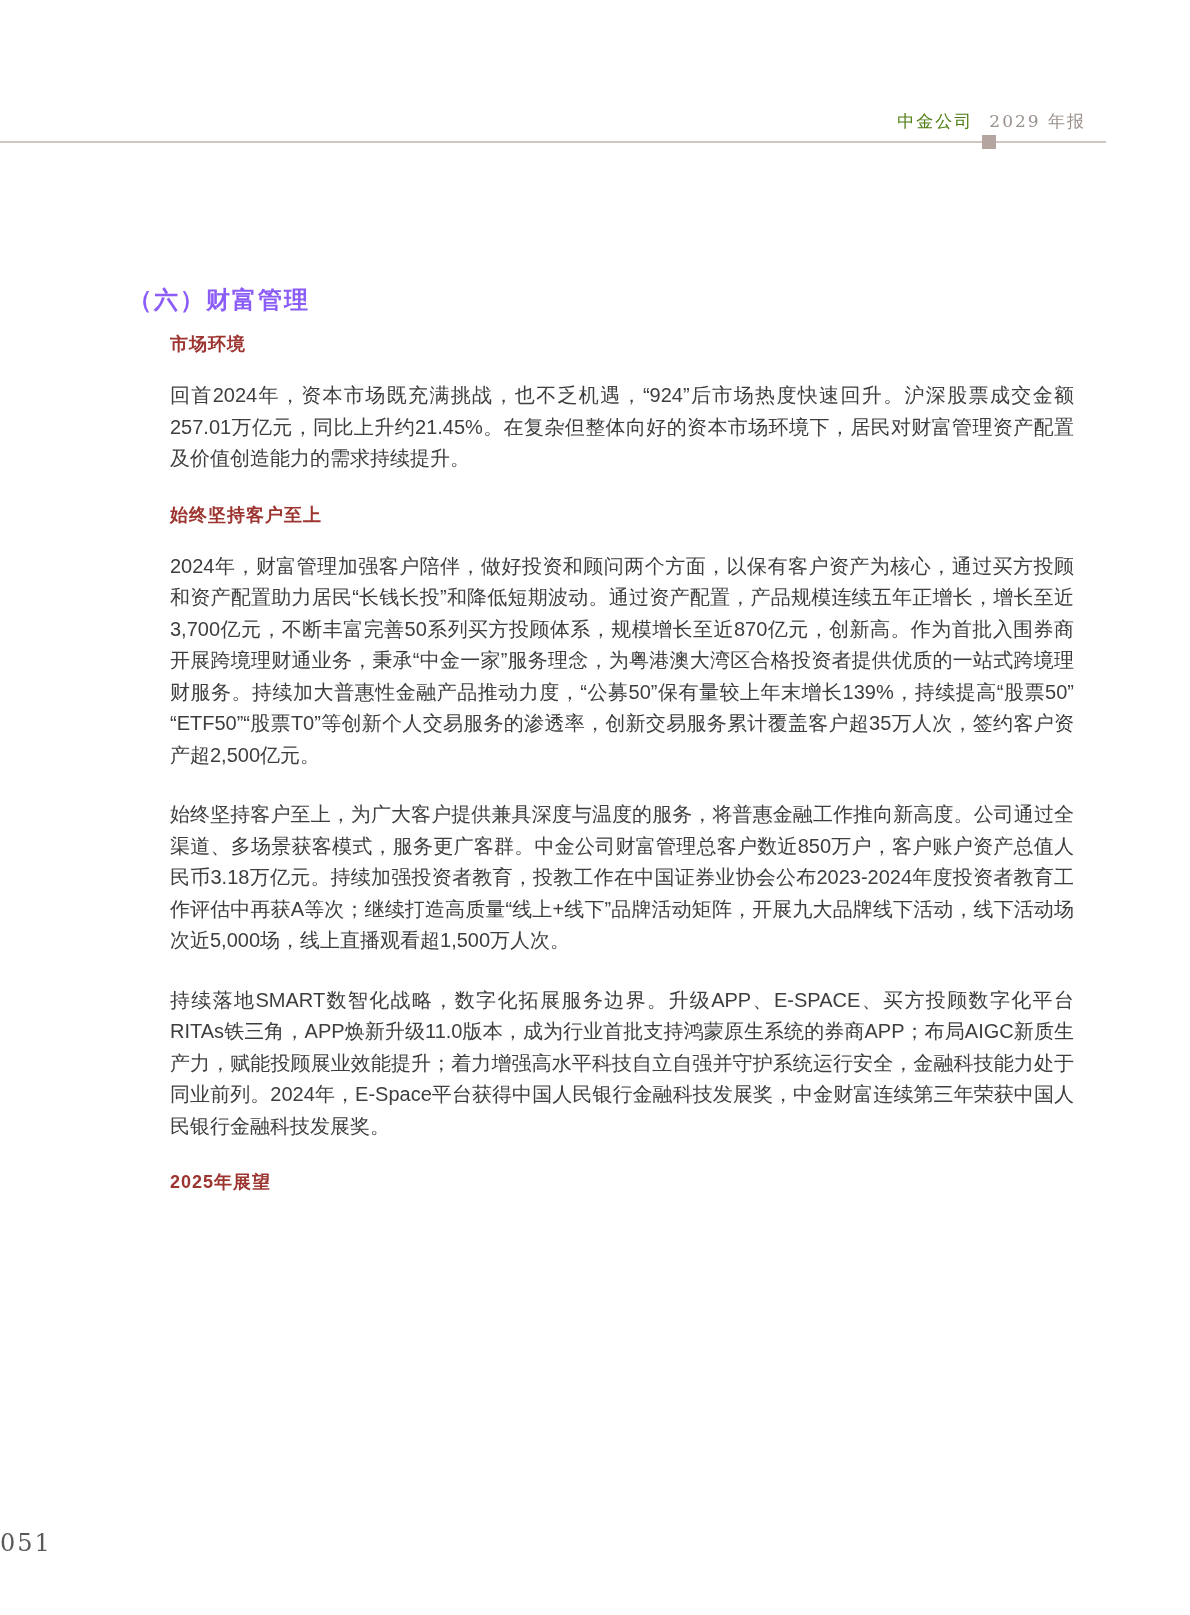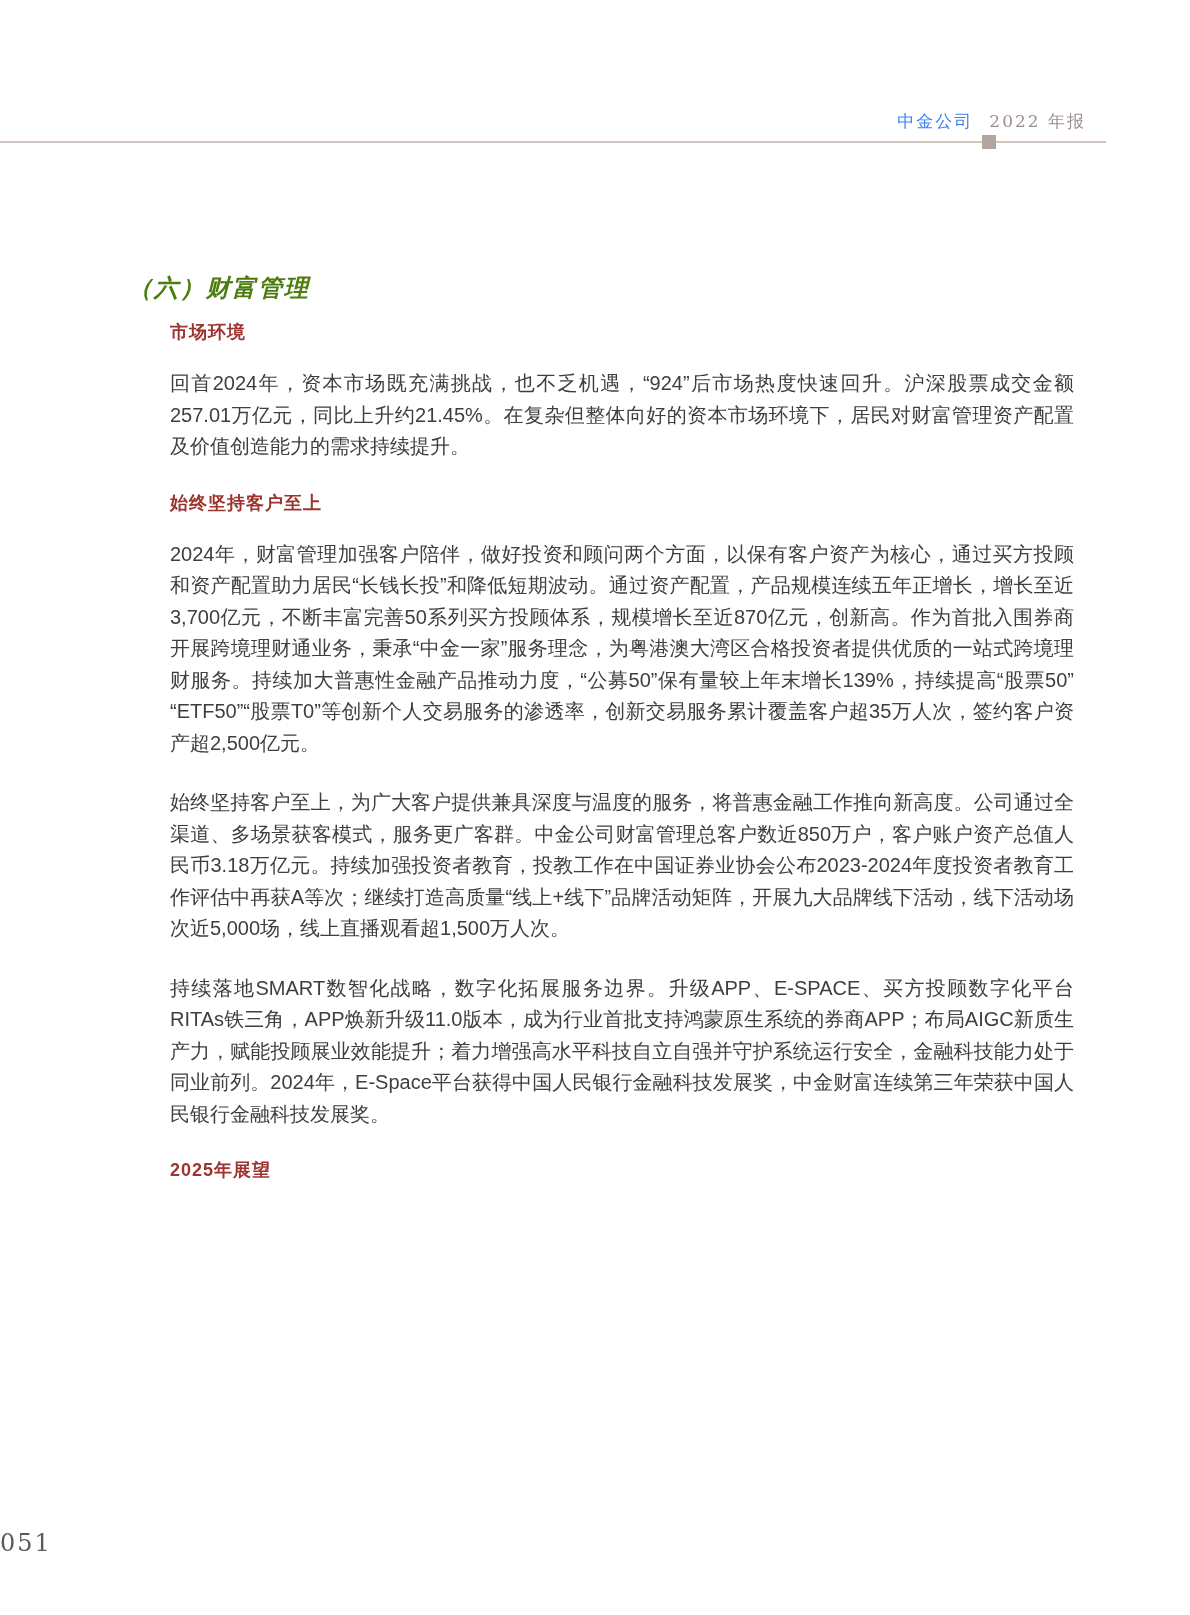--- a/index.html
+++ b/index.html
@@ -22,21 +22,21 @@
     position: absolute;
     top: 110px;
     left: 0;
     width: 1086px;
     text-align: right;
     font-family: "DejaVu Serif", "Liberation Serif", serif;
     font-size: 17px;
     letter-spacing: 2px;
     white-space: nowrap;
   }
-  .header-company { color: #3b82f6; margin-right: 16px; }
+  .header-company { color: #4d7c0f; margin-right: 16px; }
   .header-year    { color: #9a908b; }
   .header-rule {
     position: absolute;
     top: 141px;
     left: 0;
     width: 1106px;
     height: 2px;
     background: #d2c4c0;
   }
   .header-rule-marker {
@@ -53,23 +53,22 @@
     position: absolute;
     top: 273px;
     left: 170px;
     width: 912px;
   }
   .section-heading {
     font-size: 24px;
     font-weight: 700;
     line-height: 29px;
     letter-spacing: 2px;
-    color: #4d7c0f;
-    margin: 0 0 18px -42px;
-    font-style: italic;
+    color: #8b5cf6;
+    margin: 12px 0 18px -42px;
   }
   .sub-heading {
     font-size: 18px;
     font-weight: 700;
     line-height: 25px;
     letter-spacing: 1px;
     color: #9c3430;
     margin: 0 0 23px 0;
   }
   .body-para {
@@ -93,21 +92,21 @@
     letter-spacing: 2px;
     color: #5a5a5a;
   }
 </style>
 </head>
 <body>
 
 <div class="page">
 
   <div class="header-text">
-    <span class="header-company">中金公司</span><span class="header-year">2022 年报</span>
+    <span class="header-company">中金公司</span><span class="header-year">2029 年报</span>
   </div>
   <div class="header-rule"></div>
   <div class="header-rule-marker"></div>
 
   <main class="content">
 
     <h1 class="section-heading">（六）财富管理</h1>
 
     <h2 class="sub-heading">市场环境</h2>
     <p class="body-para">回首2024年，资本市场既充满挑战，也不乏机遇，“924”后市场热度快速回升。沪深股票成交金额257.01万亿元，同比上升约21.45%。在复杂但整体向好的资本市场环境下，居民对财富管理资产配置及价值创造能力的需求持续提升。</p>

